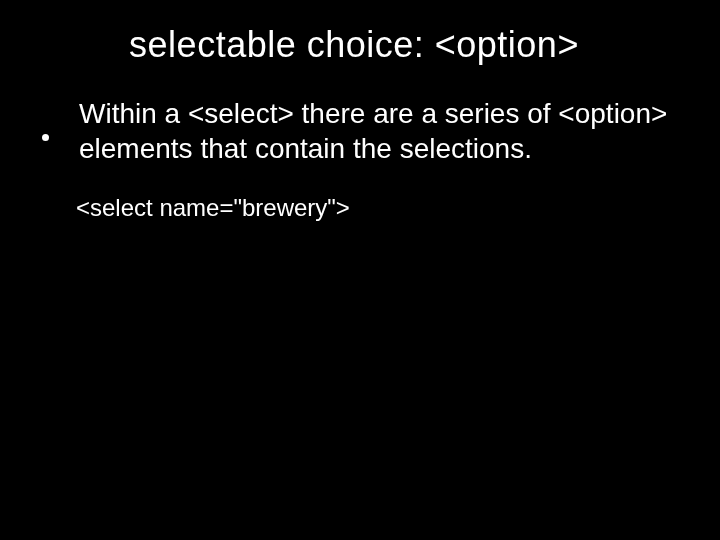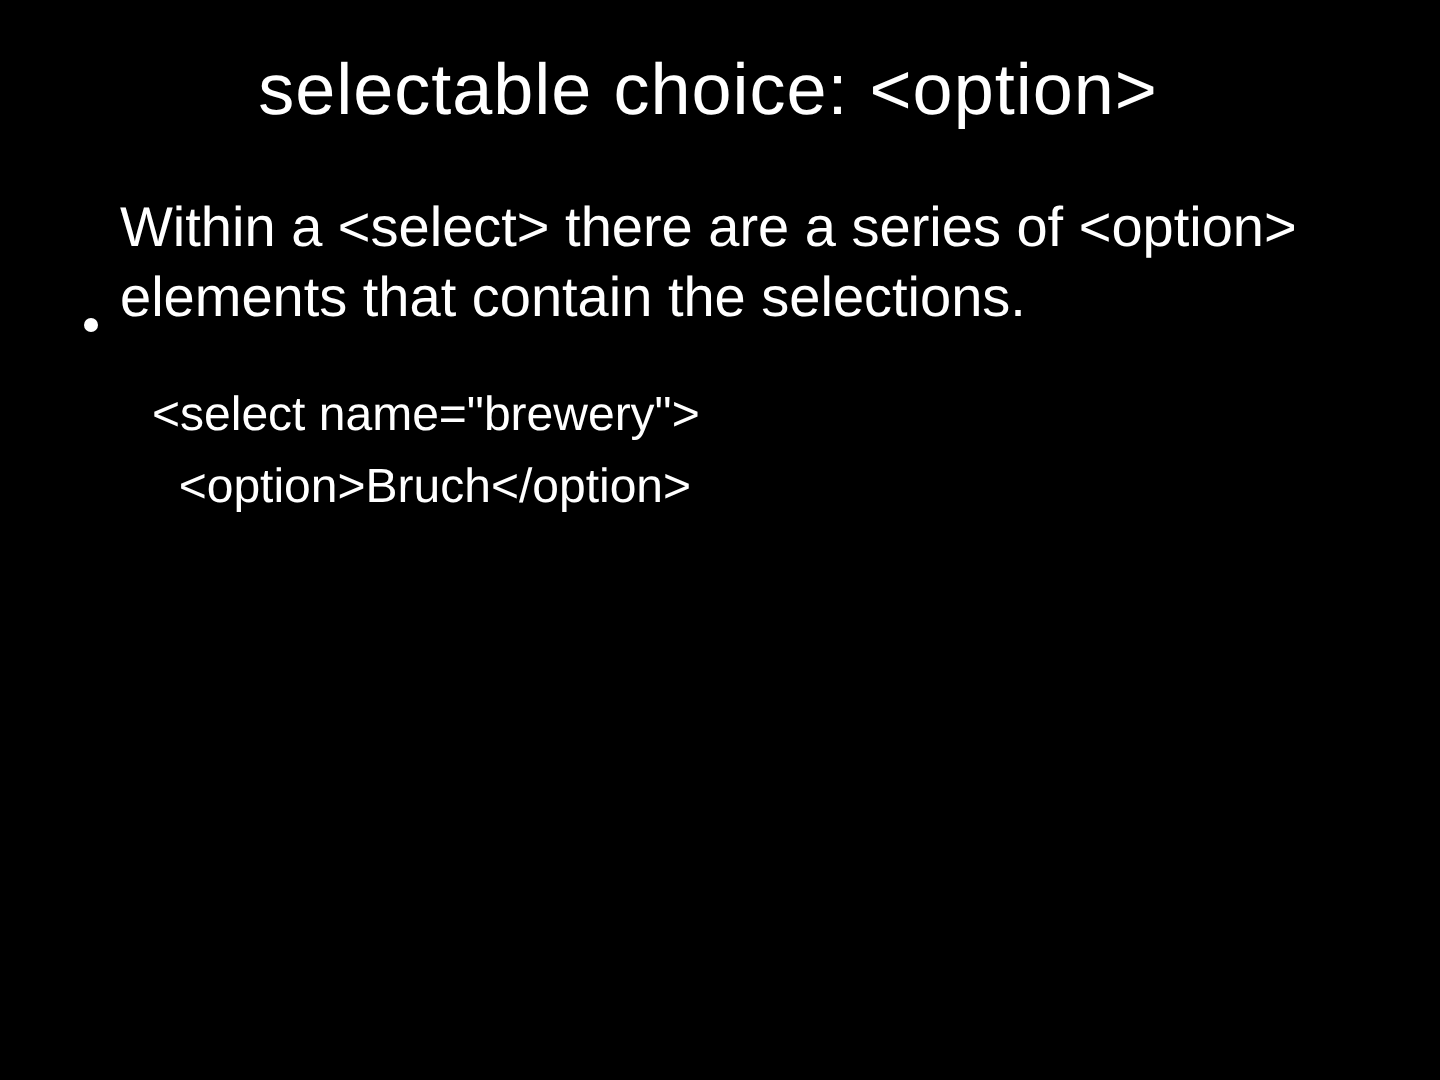--- a/index.html
+++ b/index.html
@@ -25,24 +25,25 @@
     padding-top: 24px;
     padding-bottom: 30px;
     letter-spacing: 0.5px;
   }
   .body {
     padding-left: 30px;
     padding-right: 40px;
   }
   .bullet {
     display: flex;
-    align-items: flex-end;
+    align-items: center;
     font-size: 28px;
     line-height: 1.25;
     margin-bottom: 4px;
+    gap: 19px;
   }
   .bullet .dot {
     width: 30px;
     flex-shrink: 0;
     display: flex;
     justify-content: center;
     padding-top: 12px;
   }
   .bullet .dot::before {
     content: "";
@@ -71,16 +72,15 @@
 
 <div class="slide">
   <div class="title">selectable choice: &lt;option&gt;</div>
   <div class="body">
     <div class="bullet">
       <div class="dot"></div>
       <div class="text">Within a &lt;select&gt; there are a series of &lt;option&gt; elements that contain the selections.</div>
     </div>
     <div class="code-block">
       <div class="code-line">&lt;select name="brewery"&gt;</div>
-      <div class="code-line">  &lt;option&gt;Bruch&lt;/option&gt;</div>
     </div>
   </div>
 </div>
 
 </body></html>

